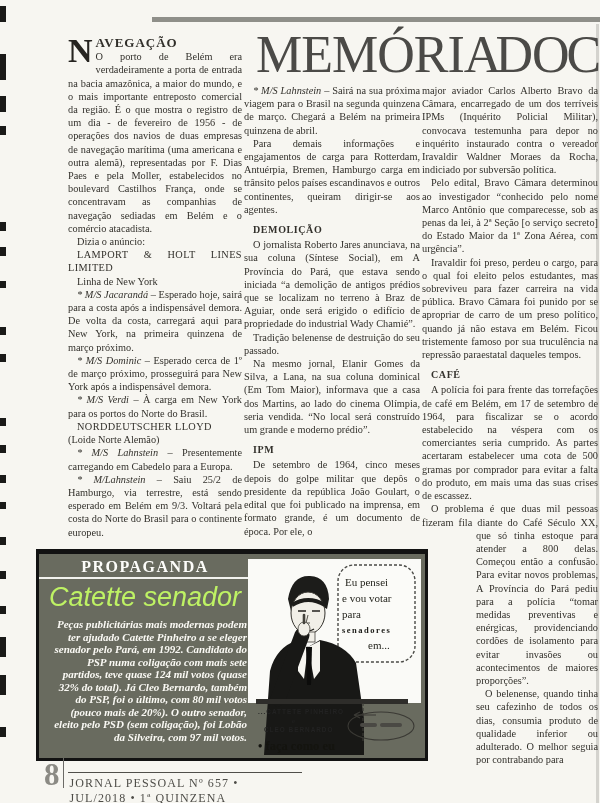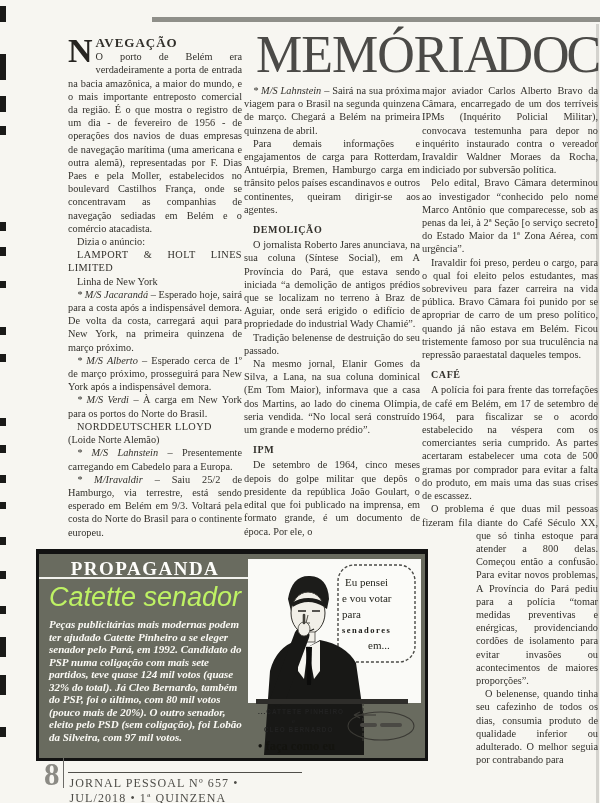--- a/index.html
+++ b/index.html
@@ -38,26 +38,26 @@
   .fl1{float:left;width:0;height:455px;}
   .fl2{float:left;clear:left;width:54px;height:280px;}
 
   
   .ad-box{
     position:absolute;left:36px;top:549px;width:392px;height:212px;
     background:#696b5f;border:3px solid #121212;border-top-width:5px;
     box-sizing:border-box;
   }
   .ad-kicker{position:absolute;left:0;top:4px;width:212px;text-align:center;
-    color:#fdfdfa;font-weight:bold;font-size:19px;letter-spacing:1.5px;
+    color:#fdfdfa;font-weight:bold;font-size:16px;letter-spacing:1.5px;
     font-family:"Liberation Serif", serif;}
   .ad-rule{position:absolute;left:0;top:23px;width:210px;height:2px;background:#f2f2ee;}
   .ad-title{position:absolute;left:0;top:28px;width:212px;text-align:center;
     color:#bef264;font-family:"Liberation Sans", sans-serif;font-size:27px;font-weight:400;font-style:italic;}
-  .ad-body{position:absolute;left:10px;top:64px;width:198px;text-align:left;
+  .ad-body{position:absolute;left:10px;top:64px;width:198px;text-align:right;
     color:#fbfaf5;font-weight:bold;font-style:italic;font-size:11px;line-height:12.5px;
     font-family:"Liberation Serif", serif;}
   .ad-panel{position:absolute;left:209px;top:5px;width:173px;height:144px;background:#fafaf7;text-align:center;}
 
   
   .footer{position:absolute;left:44px;top:758px;height:40px;}
   .page-num{float:left;font-weight:bold;font-size:31px;line-height:34px;color:#8b8a84;}
   .footer-sep{float:left;width:1px;height:30px;background:#6b6a66;margin:0 4px 0 3px;}
   .footer-issue{float:left;border-top:1px solid #504f4a;margin-top:14px;padding:3px 4px 0 2px;
     width:228px;font-size:12px;letter-spacing:1.1px;color:#4d4c47;}
@@ -92,26 +92,26 @@
 <div class="masthead">MEMÓRIA DO COT</div>
 
 <div class="col" id="col1">
   <span class="dropcap">N</span>
   <span class="nav-title">AVEGAÇÃO</span>
   <p class="noind">O porto de Belém era verdadeiramente a porta de entrada na bacia amazônica, a maior do mundo, e o mais importante entreposto comercial da região. É o que mostra o registro de um dia - de fevereiro de 1956 - de operações dos navios de duas empresas de navegação marítima (uma americana e outra alemã), representadas por F. Dias Paes e pela Moller, estabelecidos no boulevard Castilhos França, onde se concentravam as companhias de navegação sediadas em Belém e o comércio atacadista.</p>
   <p>Dizia o anúncio:</p>
   <p class="caps">LAMPORT &amp; HOLT LINES LIMITED</p>
   <p>Linha de New York</p>
   <p class="ship"><i>* M/S Jacarandá</i><span> – Esperado hoje, sairá para a costa após a indispensável demora. De volta da costa, carregará aqui para New York, na primeira quinzena de março próximo.</span></p>
-  <p class="ship"><i>* M/S Alberto</i><span> – Esperado cerca de 1º de março próximo, prosseguirá para New York após a indispensável demora.</span></p>
+  <p class="ship"><i>* M/S Dominic</i><span> – Esperado cerca de 1º de março próximo, prosseguirá para New York após a indispensável demora.</span></p>
   <p class="ship"><i>* M/S Verdi</i><span> – À carga em New York para os portos do Norte do Brasil.</span></p>
   <p class="caps">NORDDEUTSCHER LLOYD</p>
   <p class="noind">(Loide Norte Alemão)</p>
   <p class="ship"><i>* M/S Lahnstein</i><span> – Presentemente carregando em Cabedelo para a Europa.</span></p>
-  <p class="ship"><i>* M/Iravaldir</i><span> – Saiu 25/2 de Hamburgo, via terrestre, está sendo esperado em Belém em 9/3. Voltará pela costa do Norte do Brasil para o continente europeu.</span></p>
+  <p class="ship"><i>* M/Lahnstein</i><span> – Saiu 25/2 de Hamburgo, via terrestre, está sendo esperado em Belém em 9/3. Voltará pela costa do Norte do Brasil para o continente europeu.</span></p>
 </div>
 
 <div class="col" id="col2">
   <p class="ship"><i>* M/S Lahnstein</i><span> – Sairá na sua próxima viagem para o Brasil na segunda quinzena de março. Chegará a Belém na primeira quinzena de abril.</span></p>
   <p>Para demais informações e engajamentos de carga para Rotterdam, Antuérpia, Bremen, Hamburgo carga em trânsito pelos países escandinavos e outros continentes, queiram dirigir-se aos agentes.</p>
   <div class="shead">DEMOLIÇÃO</div>
   <p>O jornalista Roberto Jares anunciava, na sua coluna (Síntese Social), em A Província do Pará, que estava sendo iniciada “a demolição de antigos prédios que se localizam no terreno à Braz de Aguiar, onde será erigido o edifício de propriedade do industrial Wady Chamié”.</p>
   <p>Tradição belenense de destruição do seu passado.</p>
   <p>Na mesmo jornal, Elanir Gomes da Silva, a Lana, na sua coluna dominical (Em Tom Maior), informava que a casa dos Martins, ao lado do cinema Olímpia, seria vendida. “No local será construído um grande e moderno prédio”.</p>
   <div class="shead">IPM</div>

